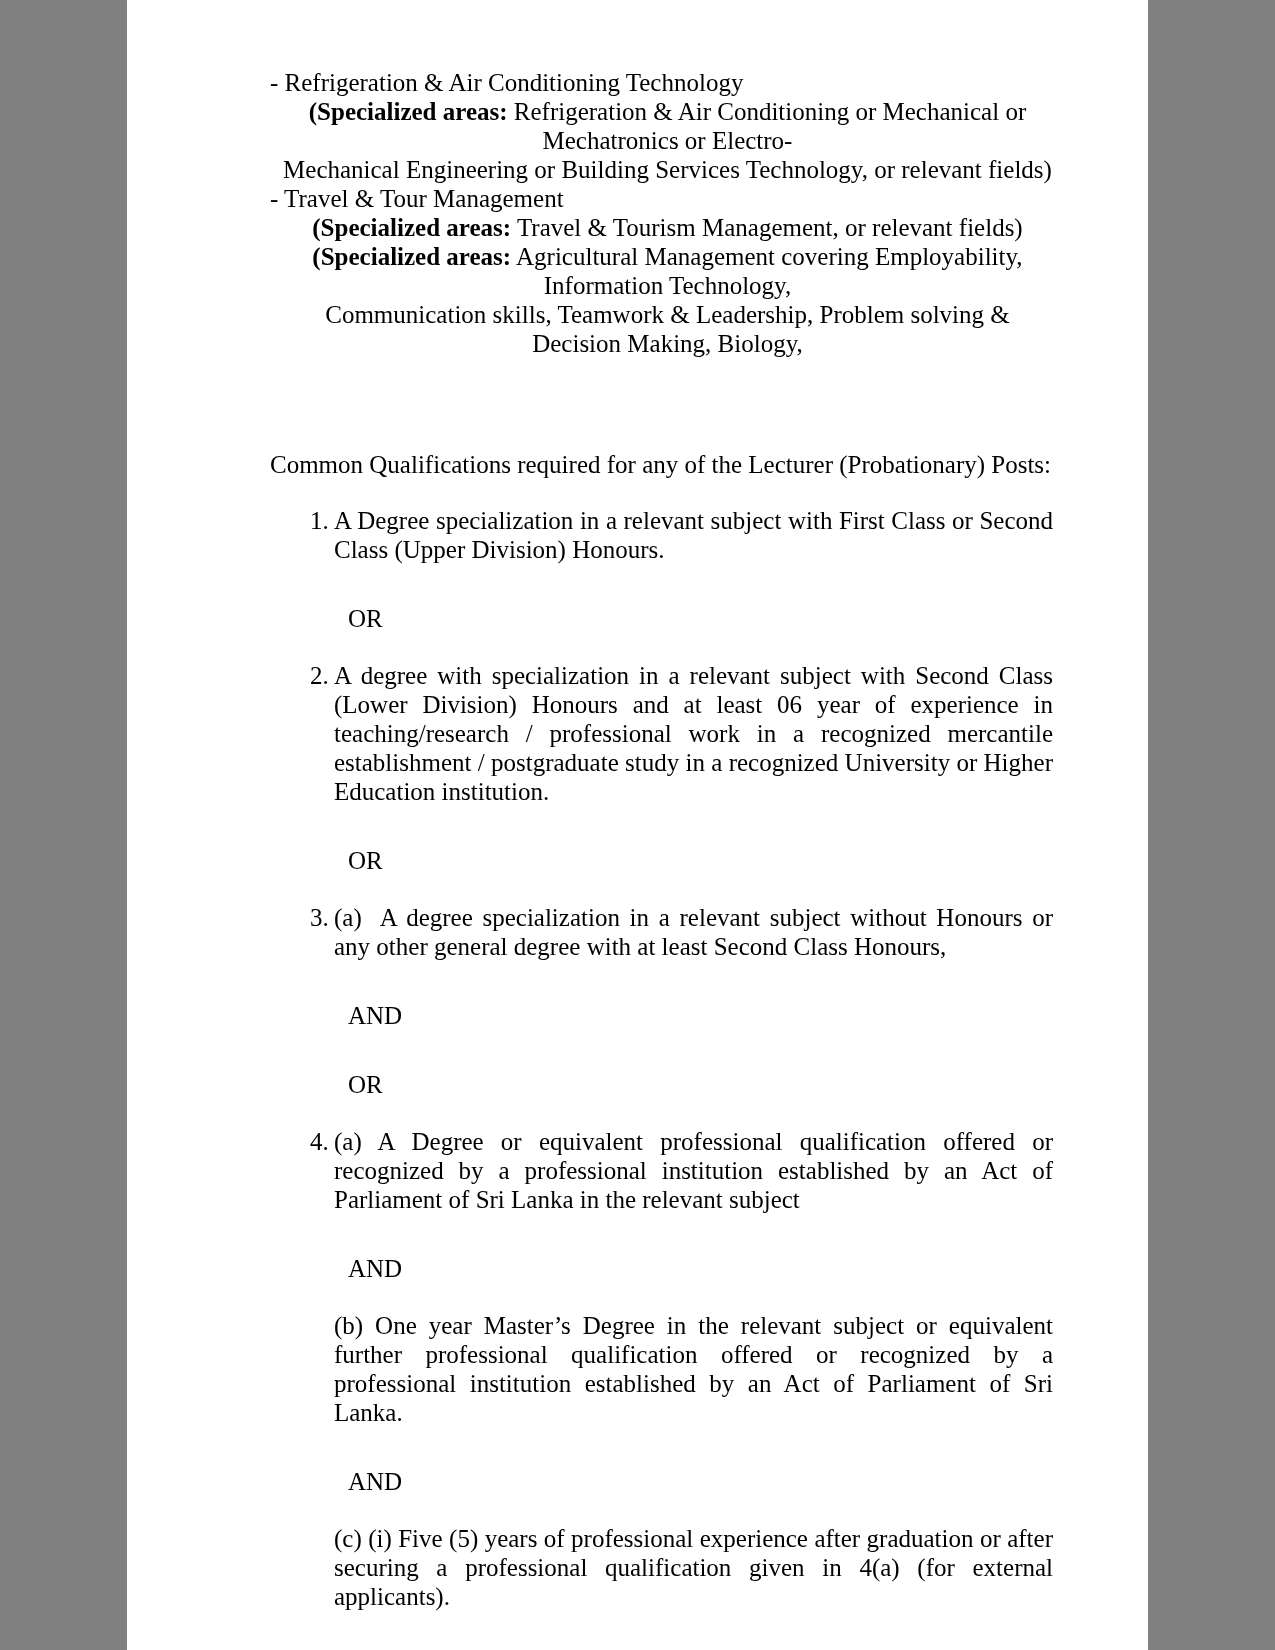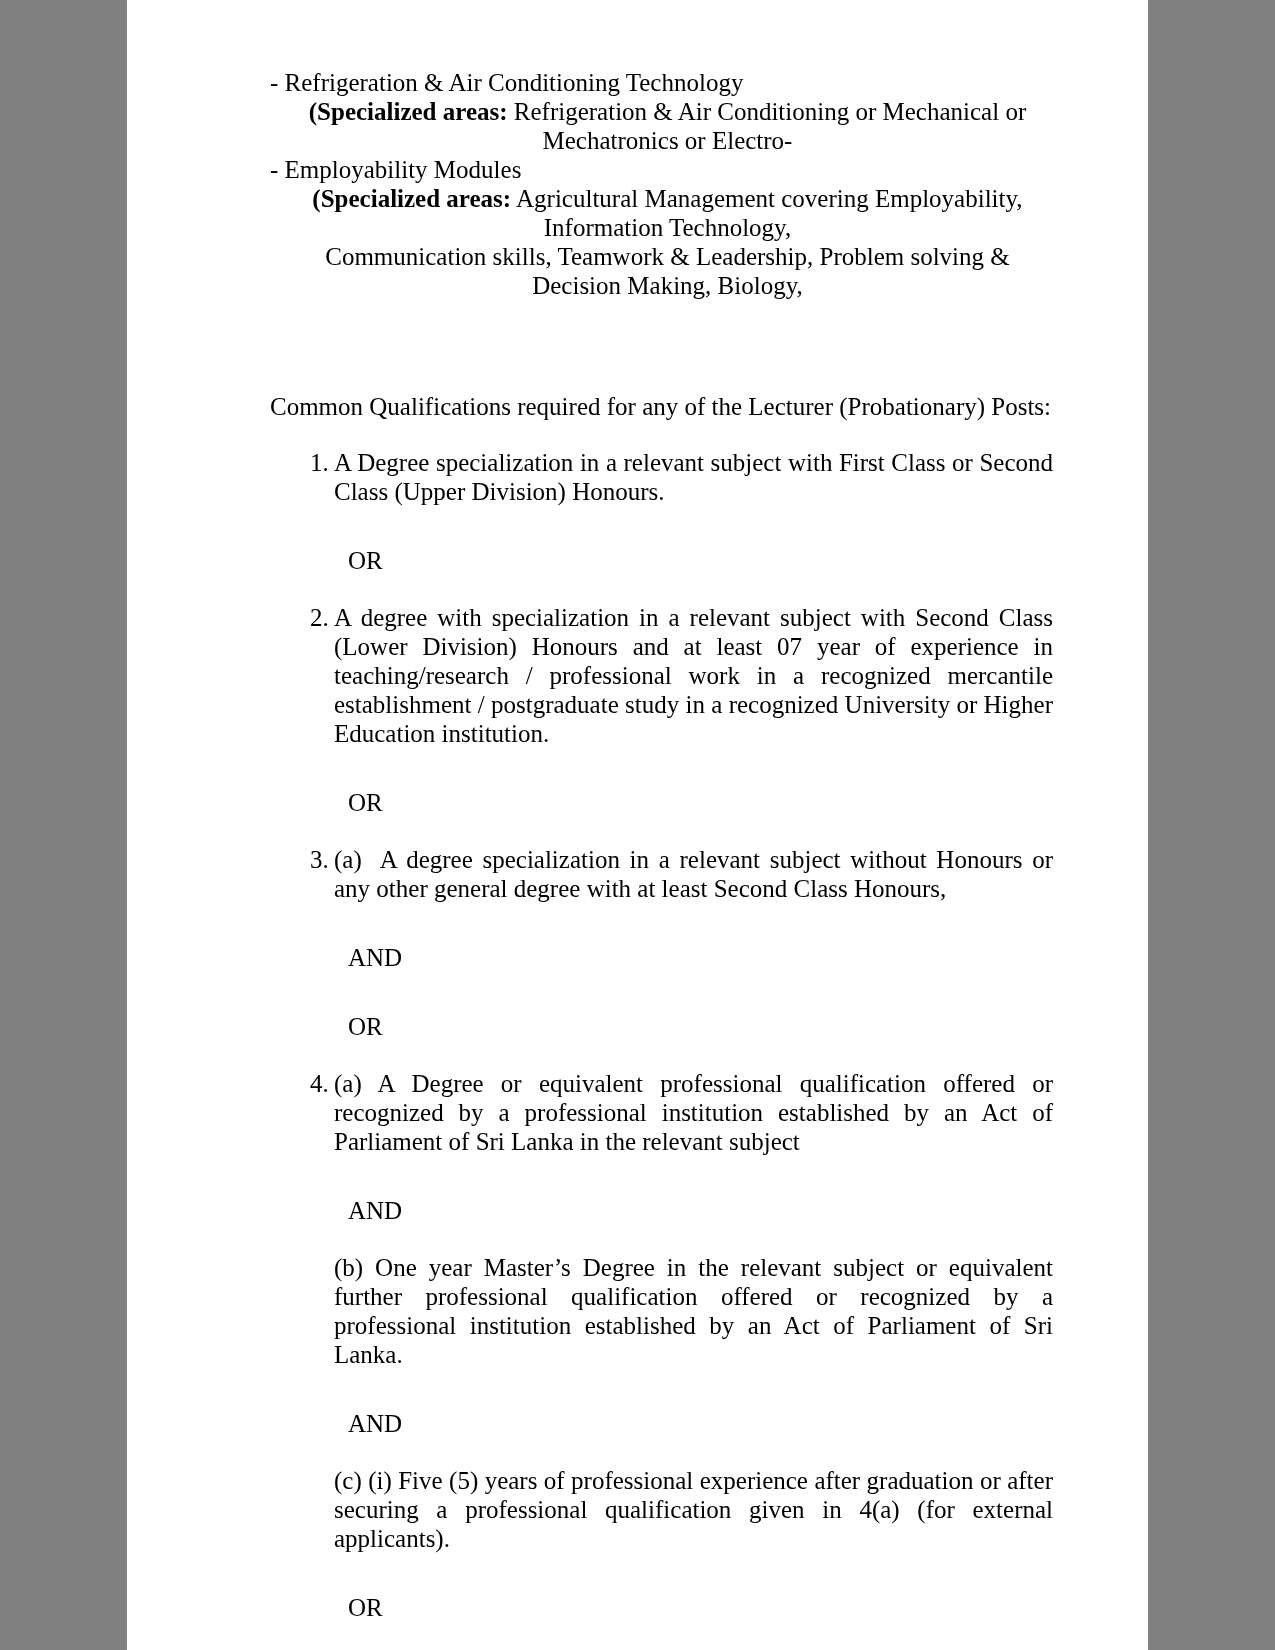--- a/index.html
+++ b/index.html
@@ -31,47 +31,53 @@
 
 <div class="page">
   <div class="content">
 
     <div class="top-block">
 
       <div>
         <div class="btitle">- Refrigeration &amp; Air Conditioning Technology</div>
         <div class="spec">
           <span class="b">(Specialized areas:</span><span> Refrigeration &amp; Air Conditioning or Mechanical or Mechatronics or Electro-</span>
+          <div>Mechanical Engineering or Building Services Technology, or relevant fields)</div>
         </div>
       </div>
 
+      <div>
+        <div class="btitle">- Travel &amp; Tour Management</div>
+        <div class="spec">
+          <span class="b">(Specialized areas:</span><span> Travel &amp; Tourism Management, or relevant fields)</span>
+        </div>
+      </div>
 
       <div>
-        <div class="btitle">- Employability Modules</div>
         <div class="spec">
           <span class="b">(Specialized areas:</span><span> Agricultural Management covering Employability, Information Technology,</span>
           <div>Communication skills, Teamwork &amp; Leadership, Problem solving &amp; Decision Making, Biology,</div>
         </div>
       </div>
 
     </div>
 
     <div>
       <div class="heading">Common Qualifications required for any of the Lecturer (Probationary) Posts:</div>
 
       <div class="qblock first">
         <span class="qnum">1.</span>
         <div class="qtext">A Degree specialization in a relevant subject with First Class or Second Class (Upper Division) Honours.</div>
       </div>
 
       <div class="connector">OR</div>
 
       <div class="qblock">
         <span class="qnum">2.</span>
-        <div class="qtext">A degree with specialization in a relevant subject with Second Class (Lower Division) Honours and at least 07 year of experience in teaching/research / professional work in a recognized mercantile establishment / postgraduate study in a recognized University or Higher Education institution.</div>
+        <div class="qtext">A degree with specialization in a relevant subject with Second Class (Lower Division) Honours and at least 06 year of experience in teaching/research / professional work in a recognized mercantile establishment / postgraduate study in a recognized University or Higher Education institution.</div>
       </div>
 
       <div class="connector">OR</div>
 
       <div class="qblock">
         <span class="qnum">3.</span>
         <div class="qtext">(a)&nbsp; A degree specialization in a relevant subject without Honours or any other general degree with at least Second Class Honours,</div>
       </div>
 
       <div class="connector">AND</div>

